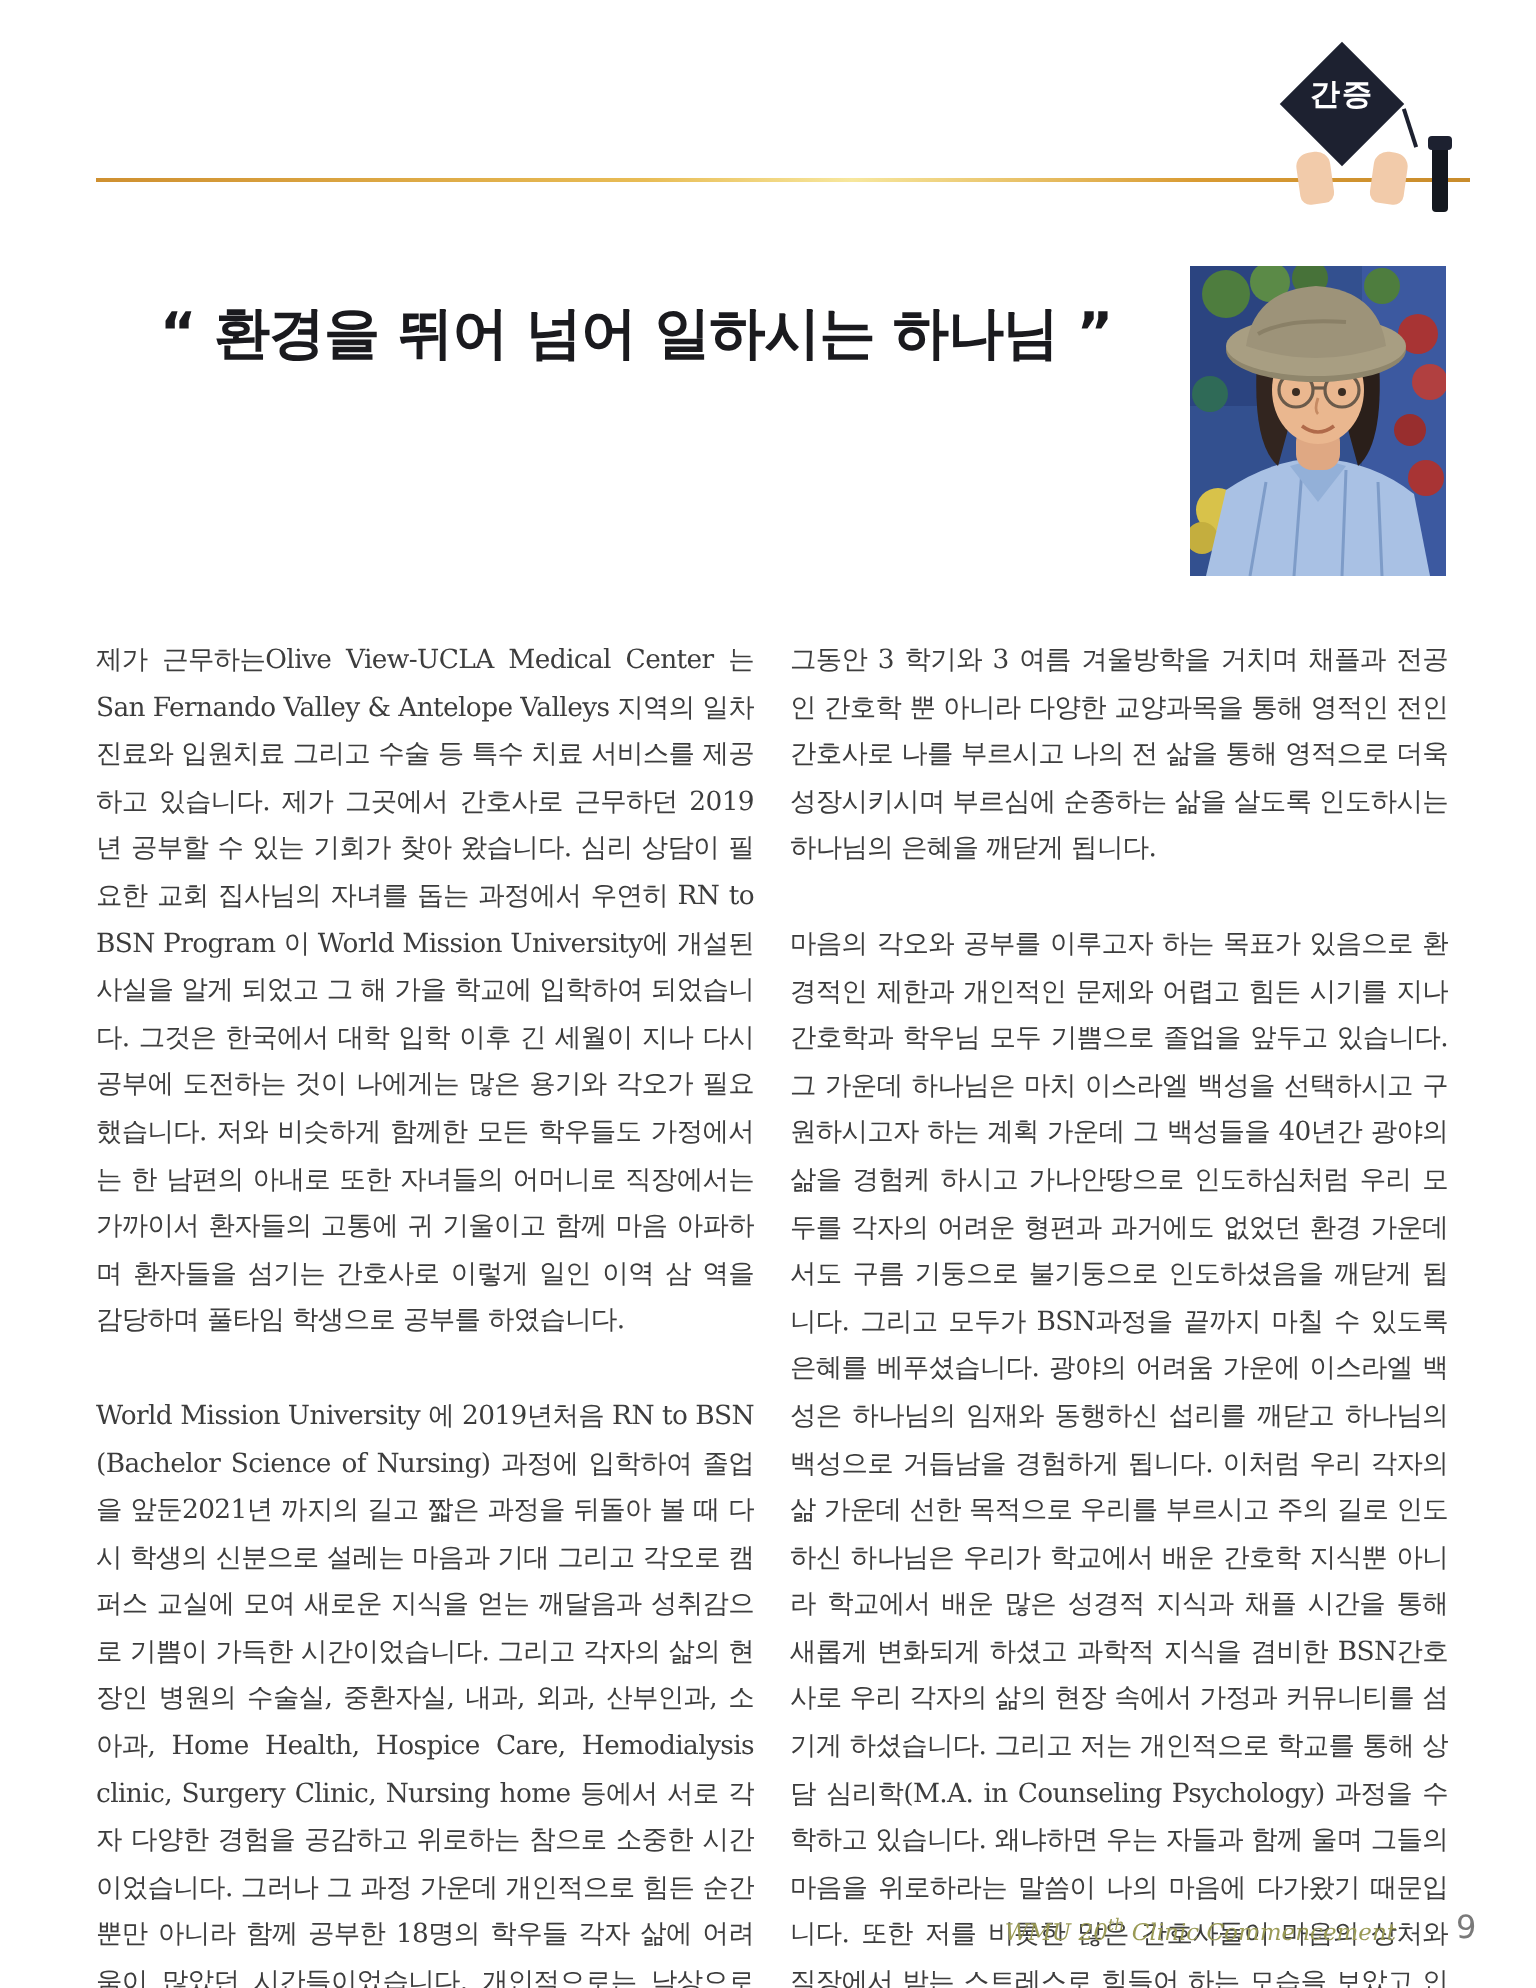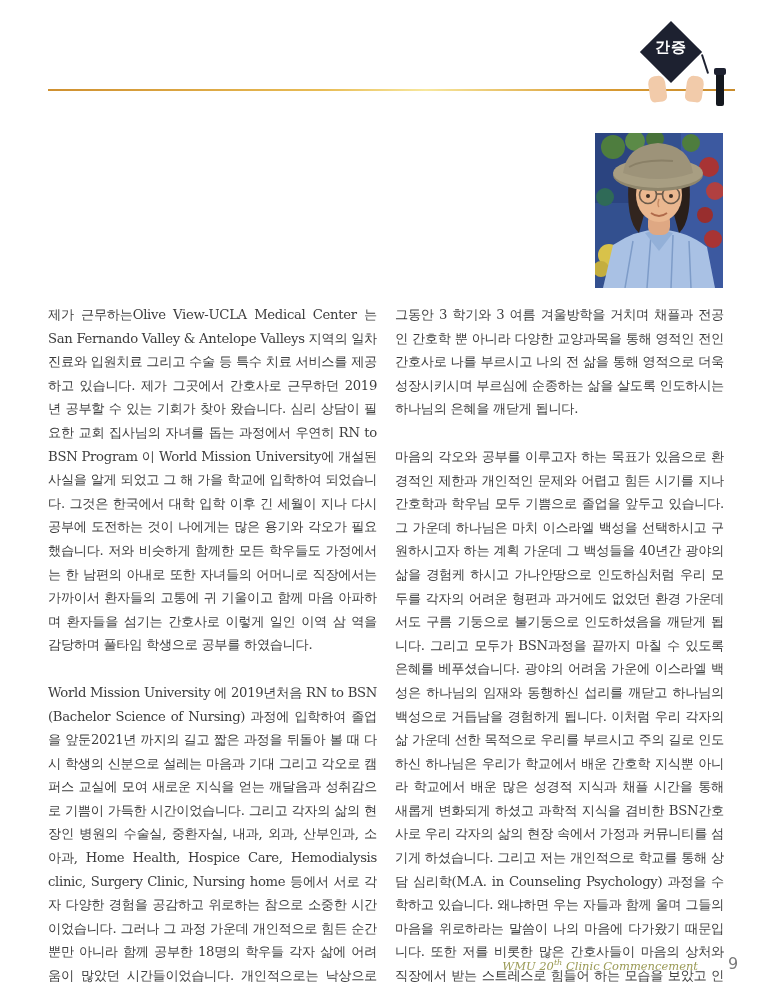--- a/index.html
+++ b/index.html
@@ -70,21 +70,21 @@
   }
 
   
   .col {
     position:absolute; top:303px; width:329px;
     font-size:13.2px; line-height:23.6px; text-align:justify;
     letter-spacing:-0.3px; color:#3d3d3d;
   }
   .col.left  { left:48px; }
   .col.right { left:395px; }
-  .col p { margin:0 0 24px 0; }
+  .col p { margin:16px 0 24px 0; }
 
   
   .footer-brand {
     position:absolute; right:70px; top:958px;
     font-style:italic; font-size:11.5px; color:#9a9a55;
     font-family:"DejaVu Serif","Liberation Serif",serif;
   }
   .footer-brand sup { font-size:8px;margin-top:32px; }
   .footer-page {
     position:absolute; left:728px; top:954px;
@@ -102,20 +102,21 @@
   <div class="badge">
     <div class="hand left"></div>
     <div class="hand right"></div>
     <div class="cap-diamond"></div>
     <div class="tassel-string"></div>
     <div class="tassel-knot"></div>
     <div class="tassel-body"></div>
     <div class="cap-label">간증</div>
   </div>
 
+  <h1 class="title">“ 환경을 뛰어 넘어 일하시는 하나님 ”</h1>
 
 
   <div class="photo">
     <svg width="128" height="155" viewBox="0 0 128 155">
 
       <rect width="128" height="155" fill="#33508f"></rect>
       <rect x="0" y="0" width="44" height="70" fill="#2b4480"></rect>
       <rect x="86" y="0" width="42" height="155" fill="#3c59a0"></rect>
       <circle cx="18" cy="14" r="12" fill="#4e7d3e"></circle>
       <circle cx="40" cy="8" r="10" fill="#5b8a47"></circle>

